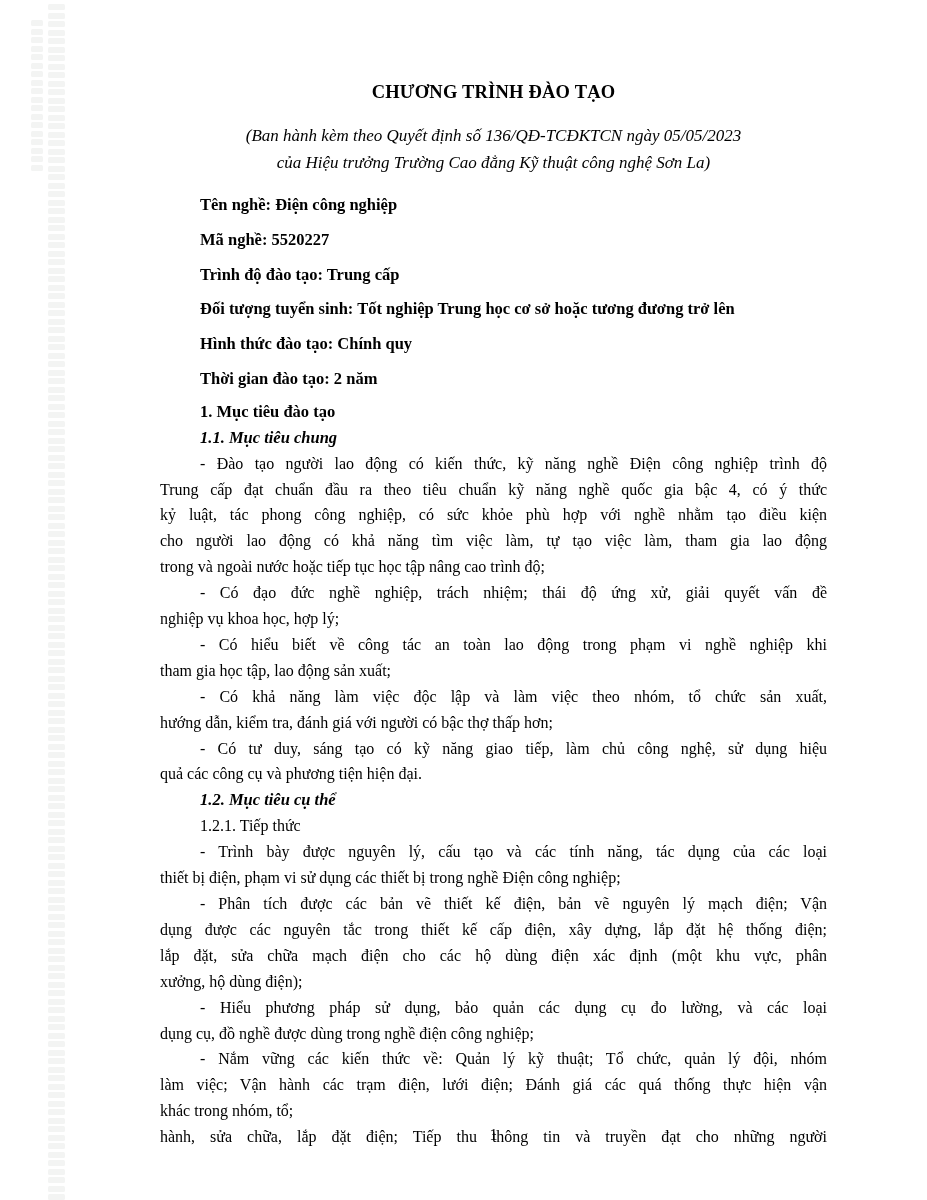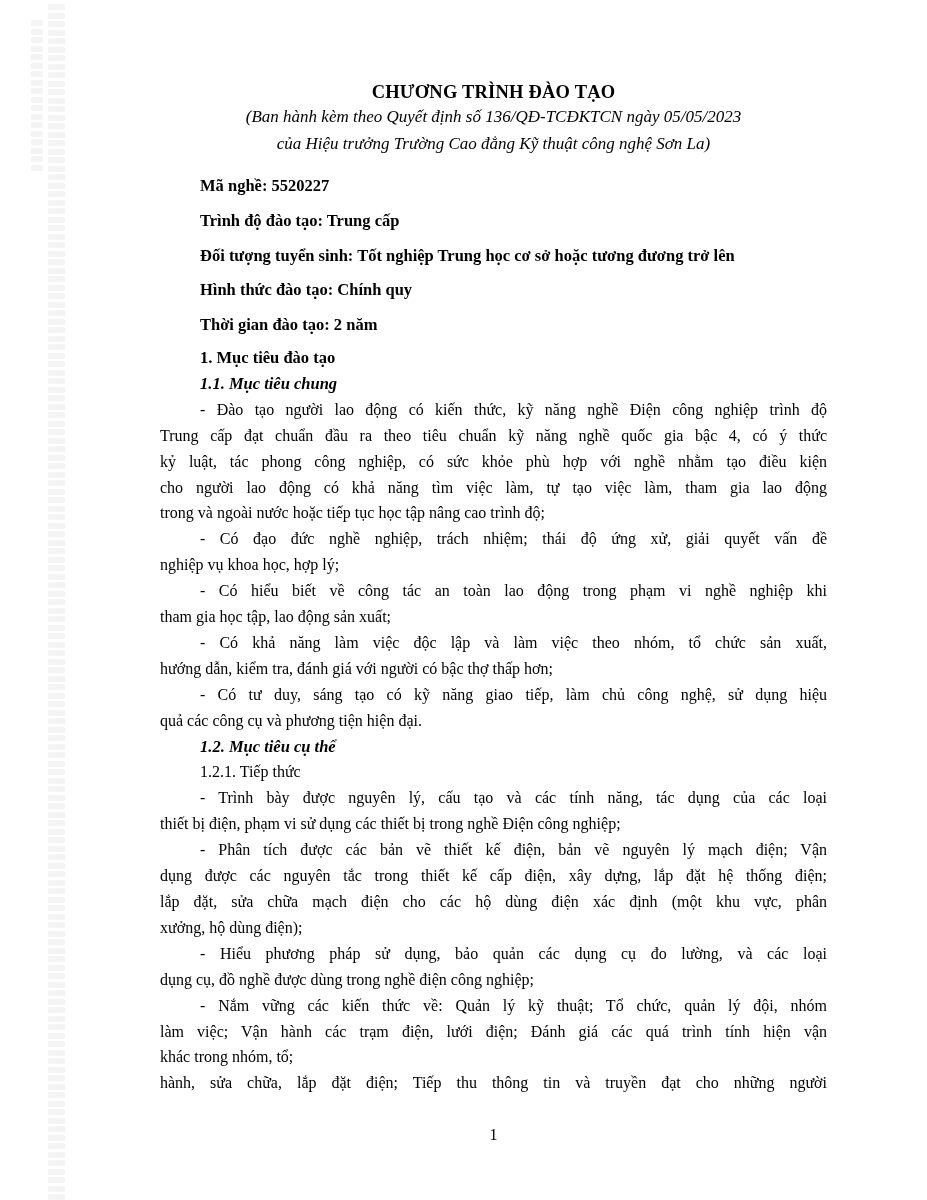--- a/index.html
+++ b/index.html
@@ -5,21 +5,21 @@
   html,body { margin:0; padding:0; background:#ffffff; }
   .page {
     position:relative; width:927px; height:1200px; background:#ffffff;
     overflow:hidden; color:#000000;
     font-family:"Liberation Serif","DejaVu Serif",serif;
   }
   .edge-strip { position:absolute; left:0; top:0; width:80px; height:1200px; }
   .edge-block { position:absolute; border-radius:1.5px; }
   .content { position:absolute; left:160px; top:81px; width:667px; }
   .doc-title { text-align:center; font-weight:bold; font-size:18.5px; line-height:22px; letter-spacing:.2px; }
-  .subtitle-block { margin-top:0; }
+  .subtitle-block { margin-top:19px; }
   .subtitle-line { text-align:center; font-style:italic; font-size:17px; line-height:27px; white-space:nowrap; }
   .meta-section { margin-top:12px; }
   .meta-line { font-weight:bold; font-size:16.5px; line-height:34.8px; padding-left:40px; white-space:nowrap; }
   .body-section { margin-top:2px; font-size:16px; }
   .body-section > div, .body-section .line { line-height:25.9px; }
   .heading-bold { font-weight:bold; font-size:16.5px; padding-left:40px; white-space:nowrap; }
   .heading-bold-italic { font-weight:bold; font-style:italic; font-size:16.5px; padding-left:40px; white-space:nowrap; }
   .plain { padding-left:40px; white-space:nowrap; }
   .para .line { text-align:justify; text-align-last:justify; }
   .para .line.first { padding-left:40px; }
@@ -192,20 +192,21 @@
       <div class="edge-block" style="left: 48px; top: 1194px; width: 17px; height: 6px; background: rgb(243, 244, 243);"></div>
     </div>
 
   <div class="content">
     <div class="doc-title">CHƯƠNG TRÌNH ĐÀO TẠO</div>
     <div class="subtitle-block">
       <div class="subtitle-line">(Ban hành kèm theo Quyết định số 136/QĐ-TCĐKTCN ngày 05/05/2023</div>
       <div class="subtitle-line">của Hiệu trưởng Trường Cao đẳng Kỹ thuật công nghệ Sơn La)</div>
     </div>
     <div class="meta-section">
+        <div class="meta-line">Tên nghề: Điện công nghiệp</div>
         <div class="meta-line">Mã nghề: 5520227</div>
         <div class="meta-line">Trình độ đào tạo: Trung cấp</div>
         <div class="meta-line">Đối tượng tuyển sinh: Tốt nghiệp Trung học cơ sở hoặc tương đương trở lên</div>
         <div class="meta-line">Hình thức đào tạo: Chính quy</div>
         <div class="meta-line">Thời gian đào tạo: 2 năm</div>
       </div>
     <div class="body-section">
         <div class="heading-bold">1. Mục tiêu đào tạo</div>
         <div class="heading-bold-italic">1.1. Mục tiêu chung</div>
         <div class="para">
@@ -242,21 +243,21 @@
           <div class="line">dụng được các nguyên tắc trong thiết kế cấp điện, xây dựng, lắp đặt hệ thống điện;</div>
           <div class="line">lắp đặt, sửa chữa mạch điện cho các hộ dùng điện xác định (một khu vực, phân</div>
           <div class="line last">xưởng, hộ dùng điện);</div>
         </div>
         <div class="para">
           <div class="line first">- Hiểu phương pháp sử dụng, bảo quản các dụng cụ đo lường, và các loại</div>
           <div class="line last">dụng cụ, đồ nghề được dùng trong nghề điện công nghiệp;</div>
         </div>
         <div class="para">
           <div class="line first">- Nắm vững các kiến thức về: Quản lý kỹ thuật; Tổ chức, quản lý đội, nhóm</div>
-          <div class="line">làm việc; Vận hành các trạm điện, lưới điện; Đánh giá các quá trình tính hiện vận</div>
+          <div class="line">làm việc; Vận hành các trạm điện, lưới điện; Đánh giá các quá thống thực hiện vận</div>
           <div class="line last">khác trong nhóm, tổ;</div>
           <div class="line">hành, sửa chữa, lắp đặt điện; Tiếp thu thông tin và truyền đạt cho những người</div>
         </div>
       </div>
   </div>
 
   <div class="page-number">1</div>
 </div>
 
 </body></html>

